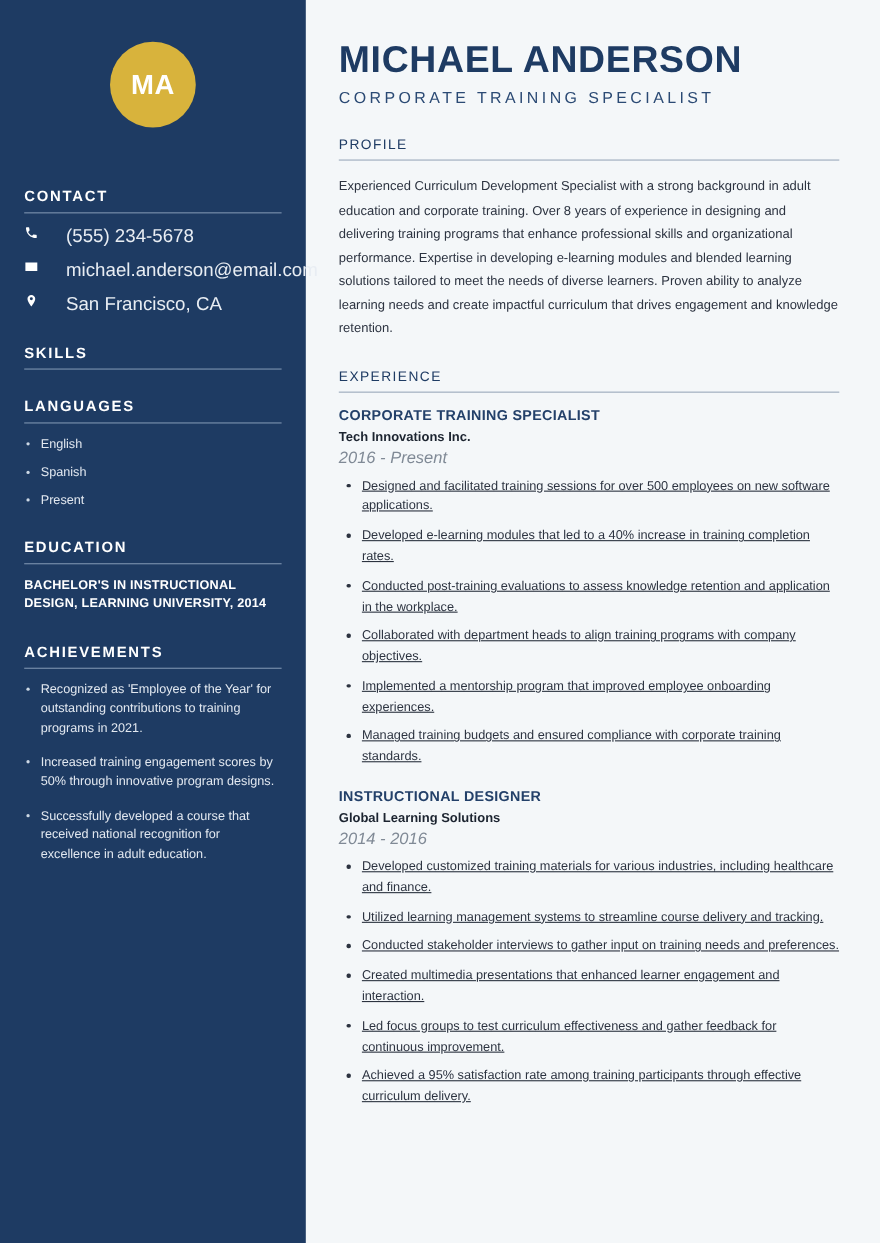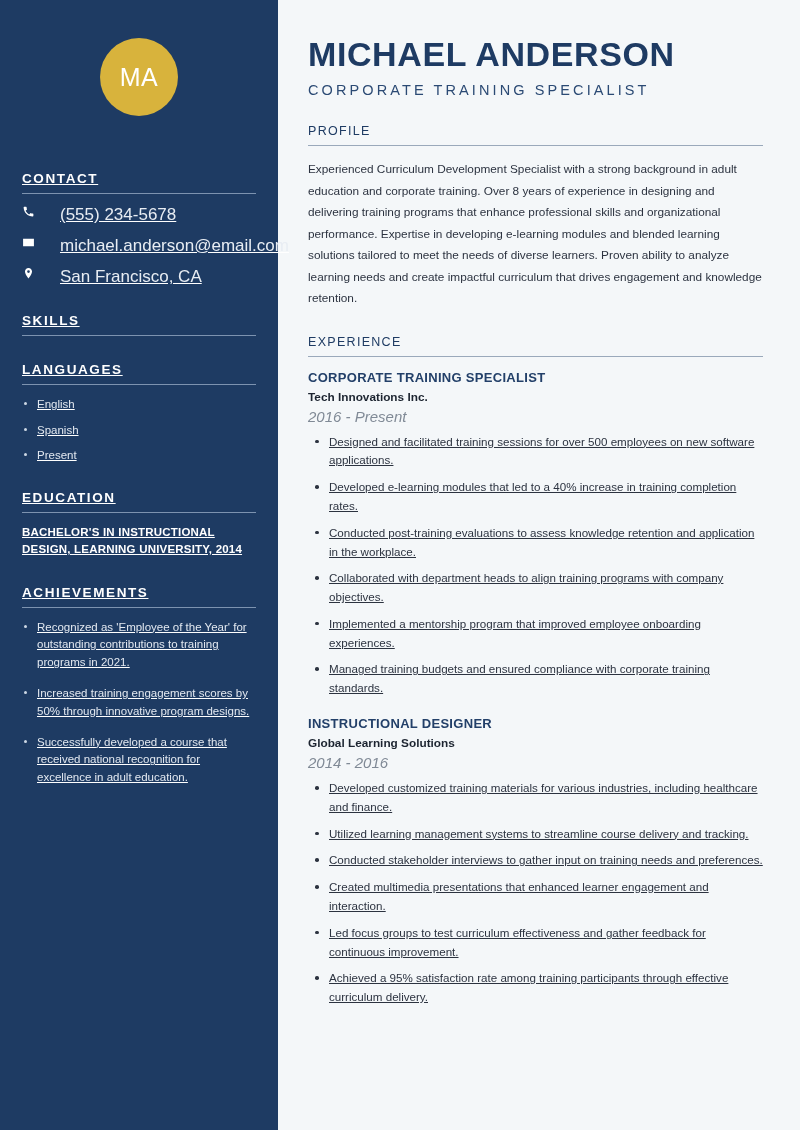--- a/index.html
+++ b/index.html
@@ -35,26 +35,26 @@
 
   .avatar {
     width: 78px;
     height: 78px;
     border-radius: 50%;
     background: #d8b33c;
     display: flex;
     align-items: center;
     justify-content: center;
     font-size: 25px;
-    font-weight: normal;
+    font-weight: bold;
     color: #ffffff;
     letter-spacing: 0.5px;
   }
 
-  .side-section { margin-top: 0; text-decoration: underline; }
+  .side-section { margin-top: 0; }
 
   .side-heading {
     font-size: 13.5px;
     font-weight: bold;
     letter-spacing: 1.6px;
     color: #ffffff;
     text-transform: uppercase;
   }
 
   .side-rule {

